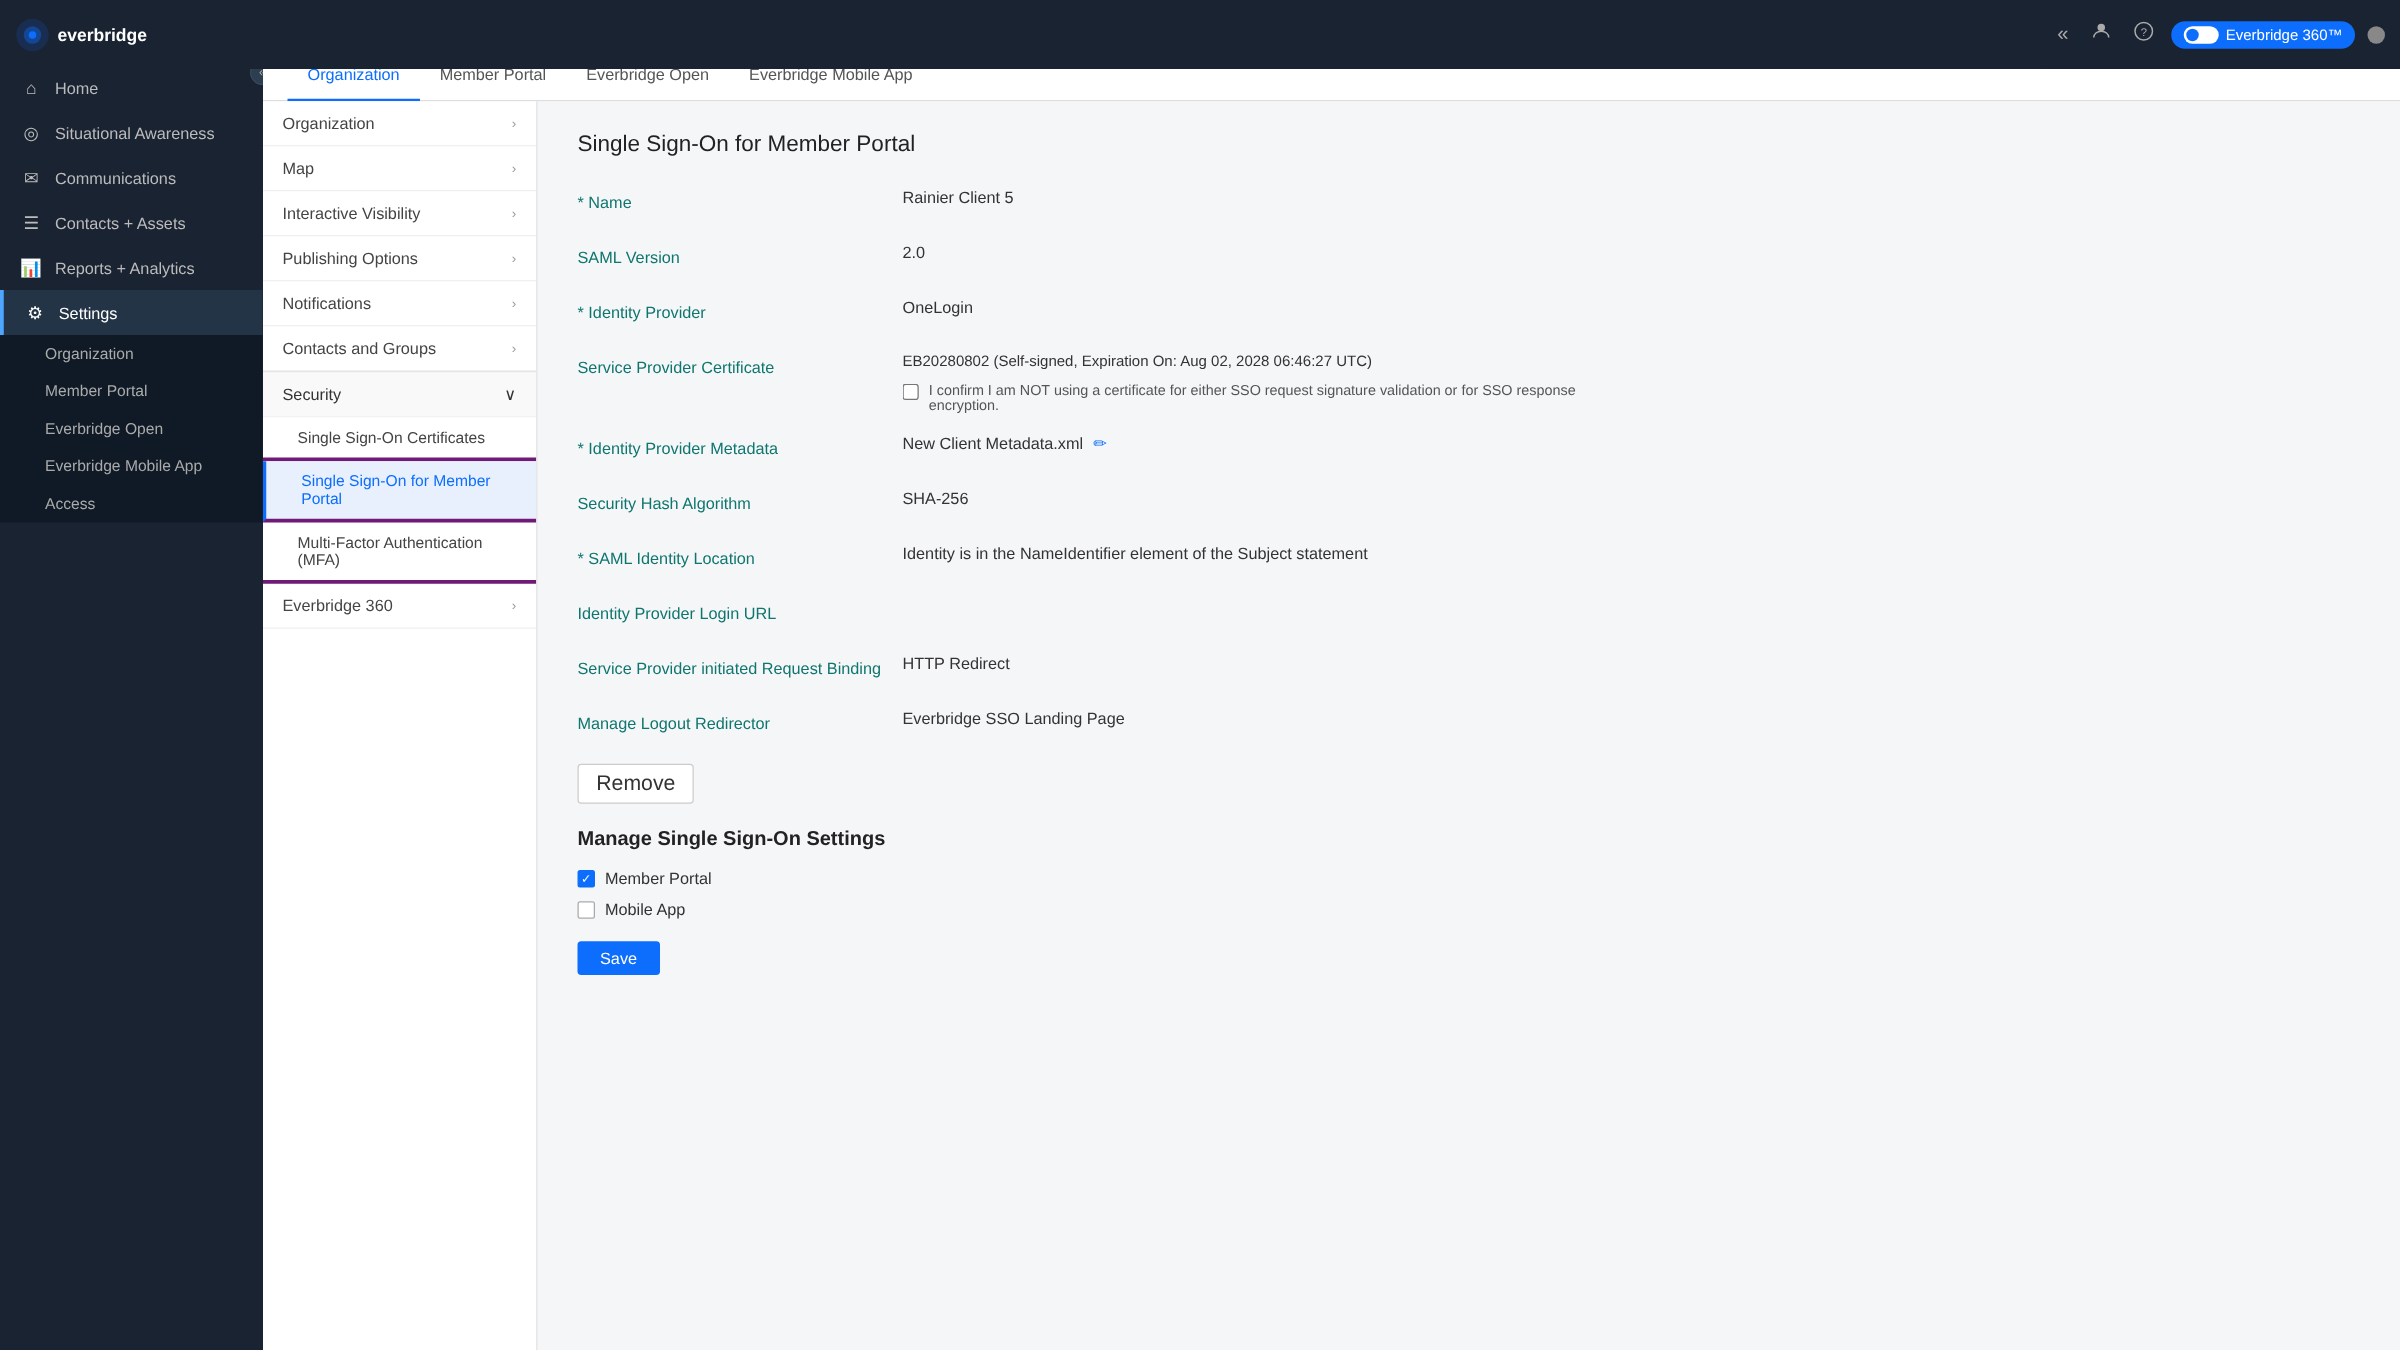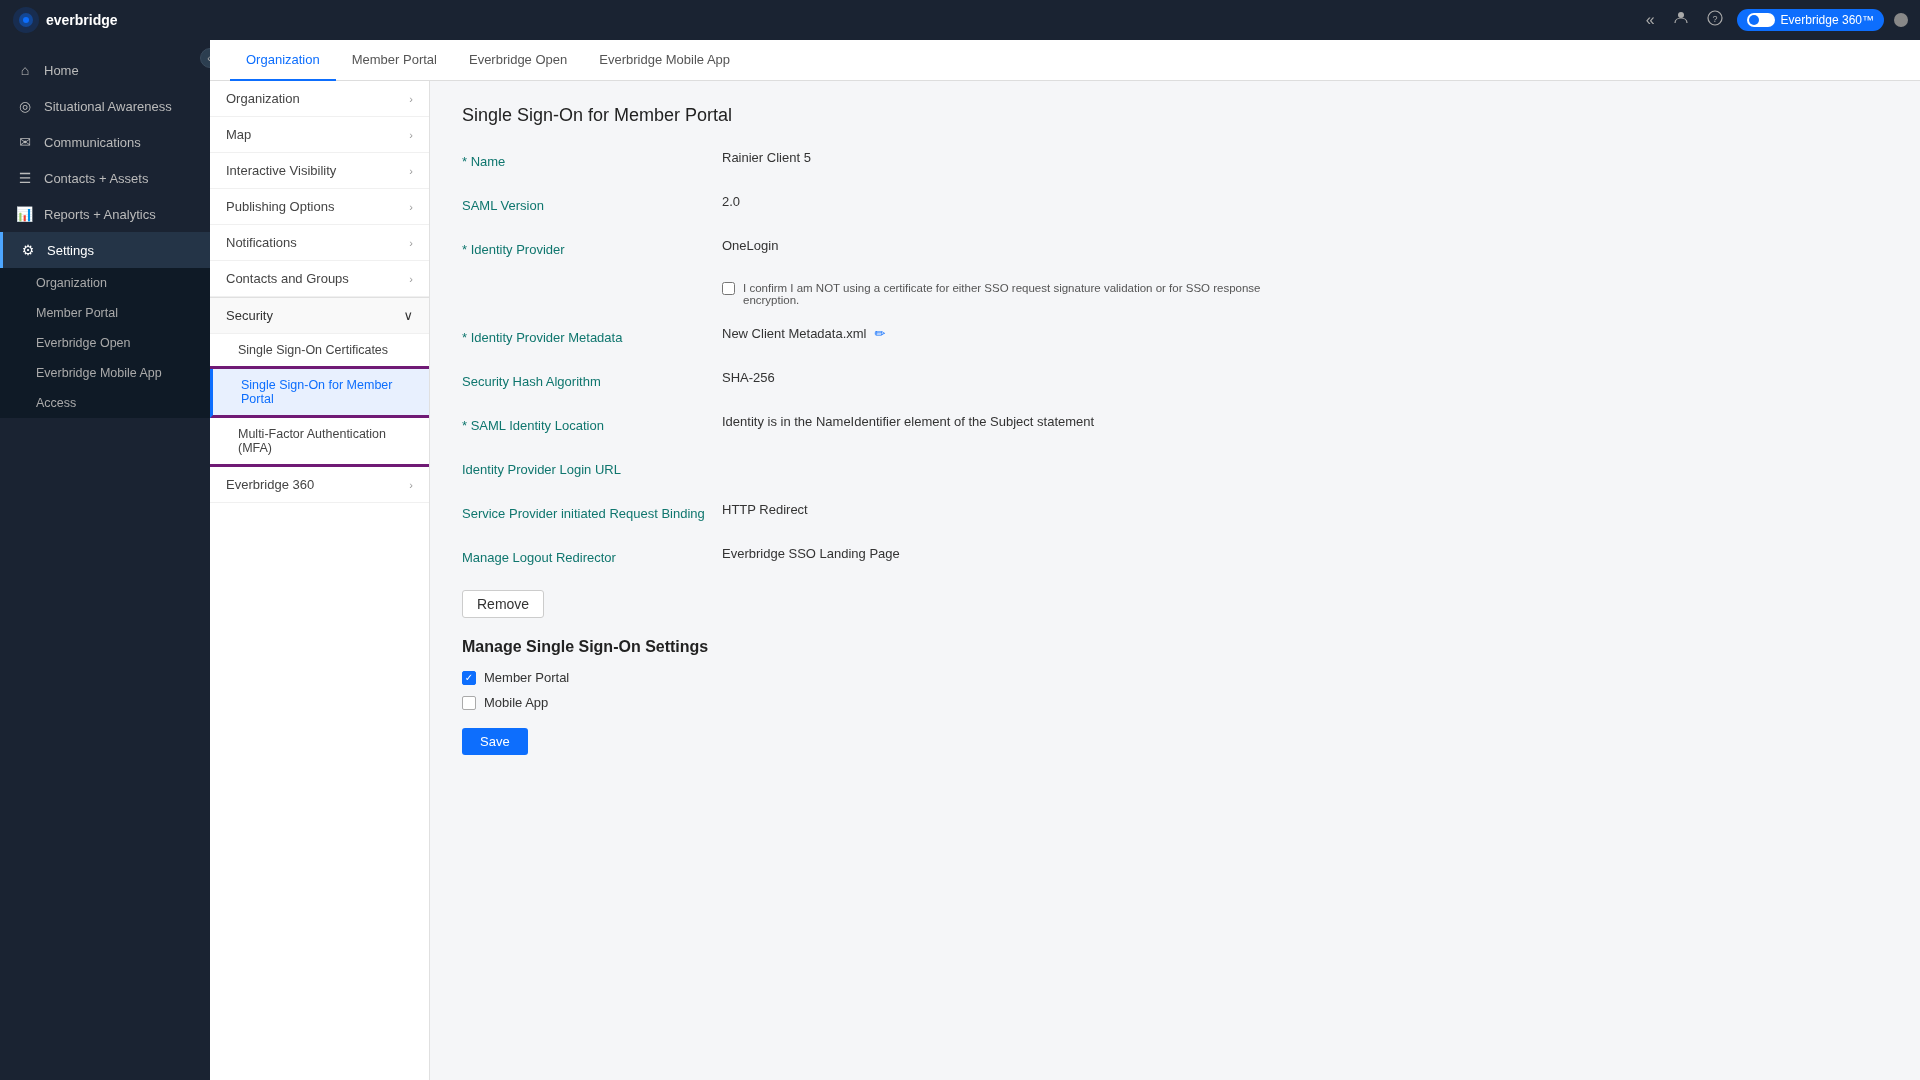--- a/index.html
+++ b/index.html
@@ -1,20 +1,20 @@
 <!DOCTYPE html>
 <html><head>
   <meta charset="utf-8">
   <style>
     * { box-sizing: border-box; margin: 0; padding: 0; }
     body { font-family: -apple-system, BlinkMacSystemFont, 'Segoe UI', Arial, sans-serif; font-size: 13px; background: #f0f2f5; color: #333; display: flex; height: 100vh; overflow: hidden; }
 
     
     .top-nav {
-      position: fixed; top: 0; left: 0; right: 0; height: 40px;
+      position: fixed; top: 0; left: 0; right: 0; height: 55px;
       background: #1a2332; display: flex; align-items: center; justify-content: space-between;
       z-index: 1000; padding: 0 12px;
     }
     .top-nav-left { display: flex; align-items: center; gap: 8px; }
     .logo { display: flex; align-items: center; gap: 6px; }
     .logo-text { color: #fff; font-size: 14px; font-weight: 600; }
     .logo-icon { width: 28px; height: 28px; }
     .top-nav-right { display: flex; align-items: center; gap: 10px; }
     .nav-icon-btn { color: #aaa; cursor: pointer; font-size: 16px; background: none; border: none; padding: 4px; }
     .everbridge-360-toggle { display: flex; align-items: center; gap: 6px; background: #0d6efd; border-radius: 12px; padding: 4px 10px; color: #fff; font-size: 12px; cursor: pointer; }
@@ -64,21 +64,21 @@
     .form-row { display: flex; align-items: flex-start; margin-bottom: 16px; min-height: 28px; }
     .form-label { width: 260px; color: #0f766e; font-size: 13px; padding-top: 4px; flex-shrink: 0; }
     .form-value { color: #333; font-size: 13px; display: flex; gap: 8px; }
     .cert-text { color: #333; font-size: 12px; max-width: 600px; }
     .cert-checkbox { width: 13px; height: 13px; border: 1px solid #aaa; }
     .cert-note { font-size: 11.5px; color: #555; max-width: 520px; }
 
     .edit-icon { color: #0d6efd; cursor: pointer; font-size: 13px; }
 
     
-    .btn-remove { padding: 5px 14px; background: #fff; border: 1px solid #ccc; border-radius: 3px; cursor: pointer; color: #333; font-size: 14px; }
+    .btn-remove { padding: 5px 14px; background: #fff; border: 1px solid #ccc; border-radius: 3px; cursor: pointer; color: #333; font-size: 17px; }
 
     
     .manage-title { font-size: 16px; font-weight: 700; color: #222; margin: 20px 0 14px; }
     .checkbox-row { display: flex; align-items: center; gap: 8px; margin-bottom: 10px; }
     .checkbox-checked { width: 14px; height: 14px; background: #0d6efd; border: 1px solid #0d6efd; border-radius: 2px; display: flex; align-items: center; justify-content: center; color: #fff; font-size: 10px; flex-shrink: 0; }
     .checkbox-unchecked { width: 14px; height: 14px; border: 1px solid #aaa; border-radius: 2px; flex-shrink: 0; background: #fff; }
     .checkbox-label { font-size: 13px; color: #333; }
 
     .btn-save { padding: 6px 18px; background: #0d6efd; border: none; border-radius: 3px; cursor: pointer; color: #fff; font-size: 13px; margin-top: 8px; }
 
@@ -272,20 +272,28 @@
         <div class="form-label">
           <span>* Identity Provider</span>
         </div>
         <div class="form-value">
           <span>OneLogin</span>
         </div>
       </div>
 
       
       <div class="form-row" style="align-items: flex-start; flex-direction: column;">
+        <div style="display:flex; margin-bottom: 6px;">
+          <div class="form-label">
+            <span>Service Provider Certificate</span>
+          </div>
+          <div class="cert-text">
+            <span>EB20280802 (Self-signed, Expiration On: Aug 02, 2028 06:46:27 UTC)</span>
+          </div>
+        </div>
         <div style="margin-left: 260px; display: flex; align-items: flex-start; gap: 8px;">
           <input type="checkbox" class="cert-checkbox" style="">
           <span class="cert-note">I confirm I am NOT using a certificate for either SSO request signature validation or for SSO response encryption.</span>
         </div>
       </div>
 
       
       <div class="form-row">
         <div class="form-label">
           <span>* Identity Provider Metadata</span>

